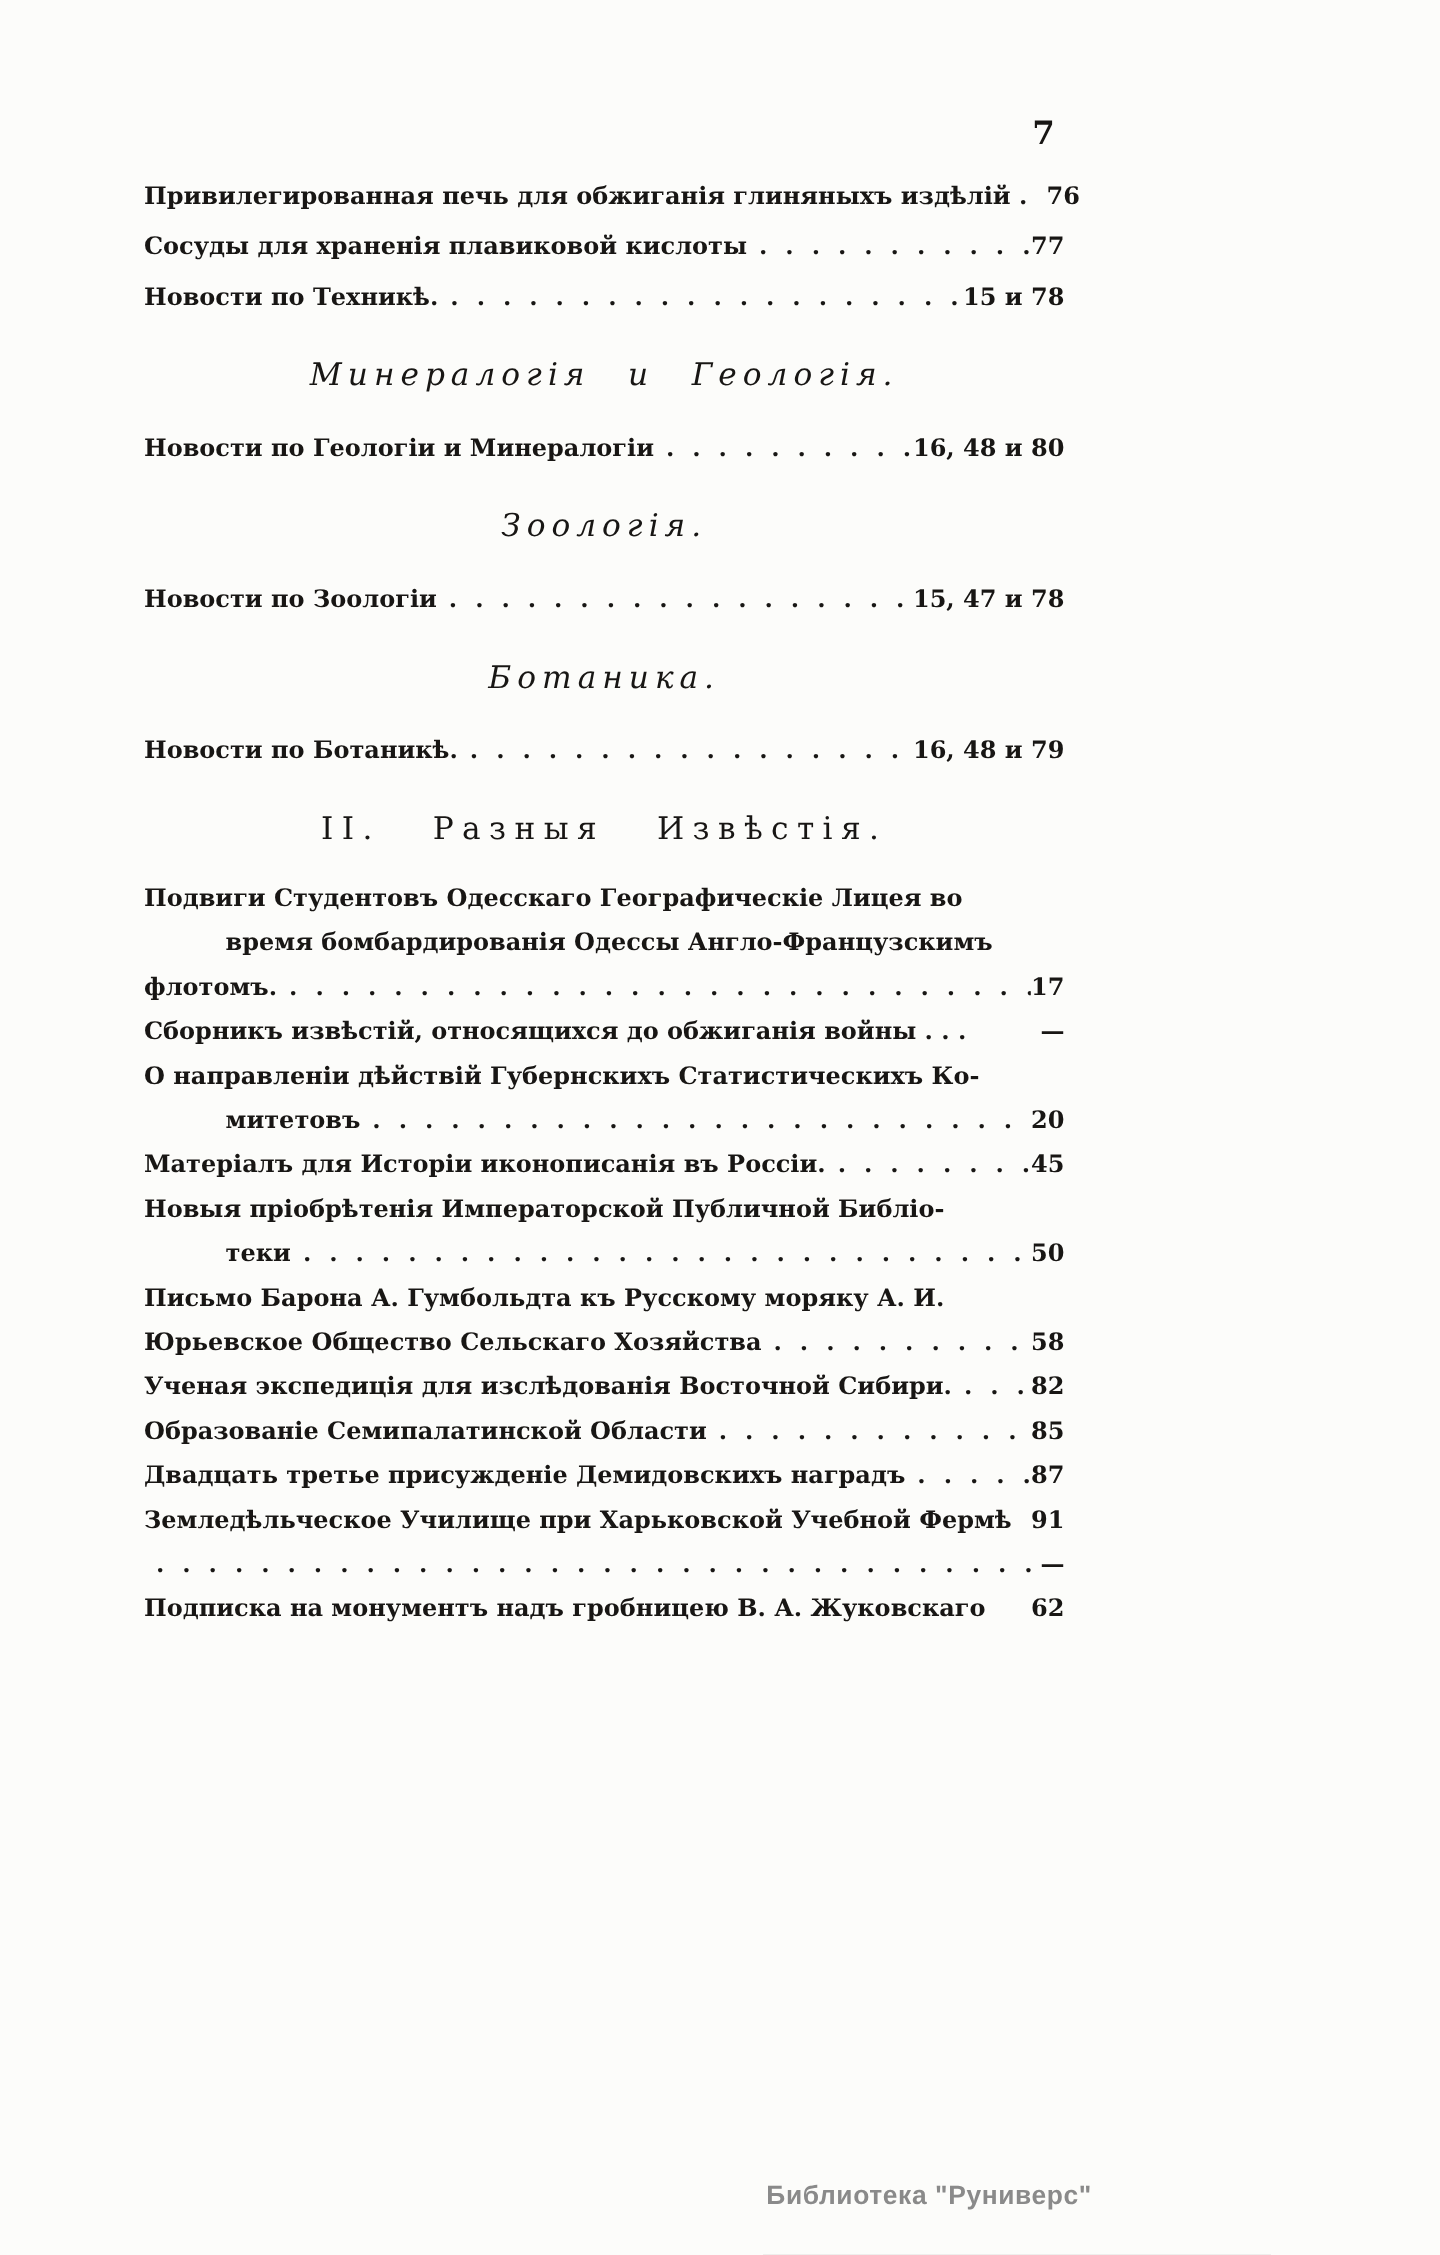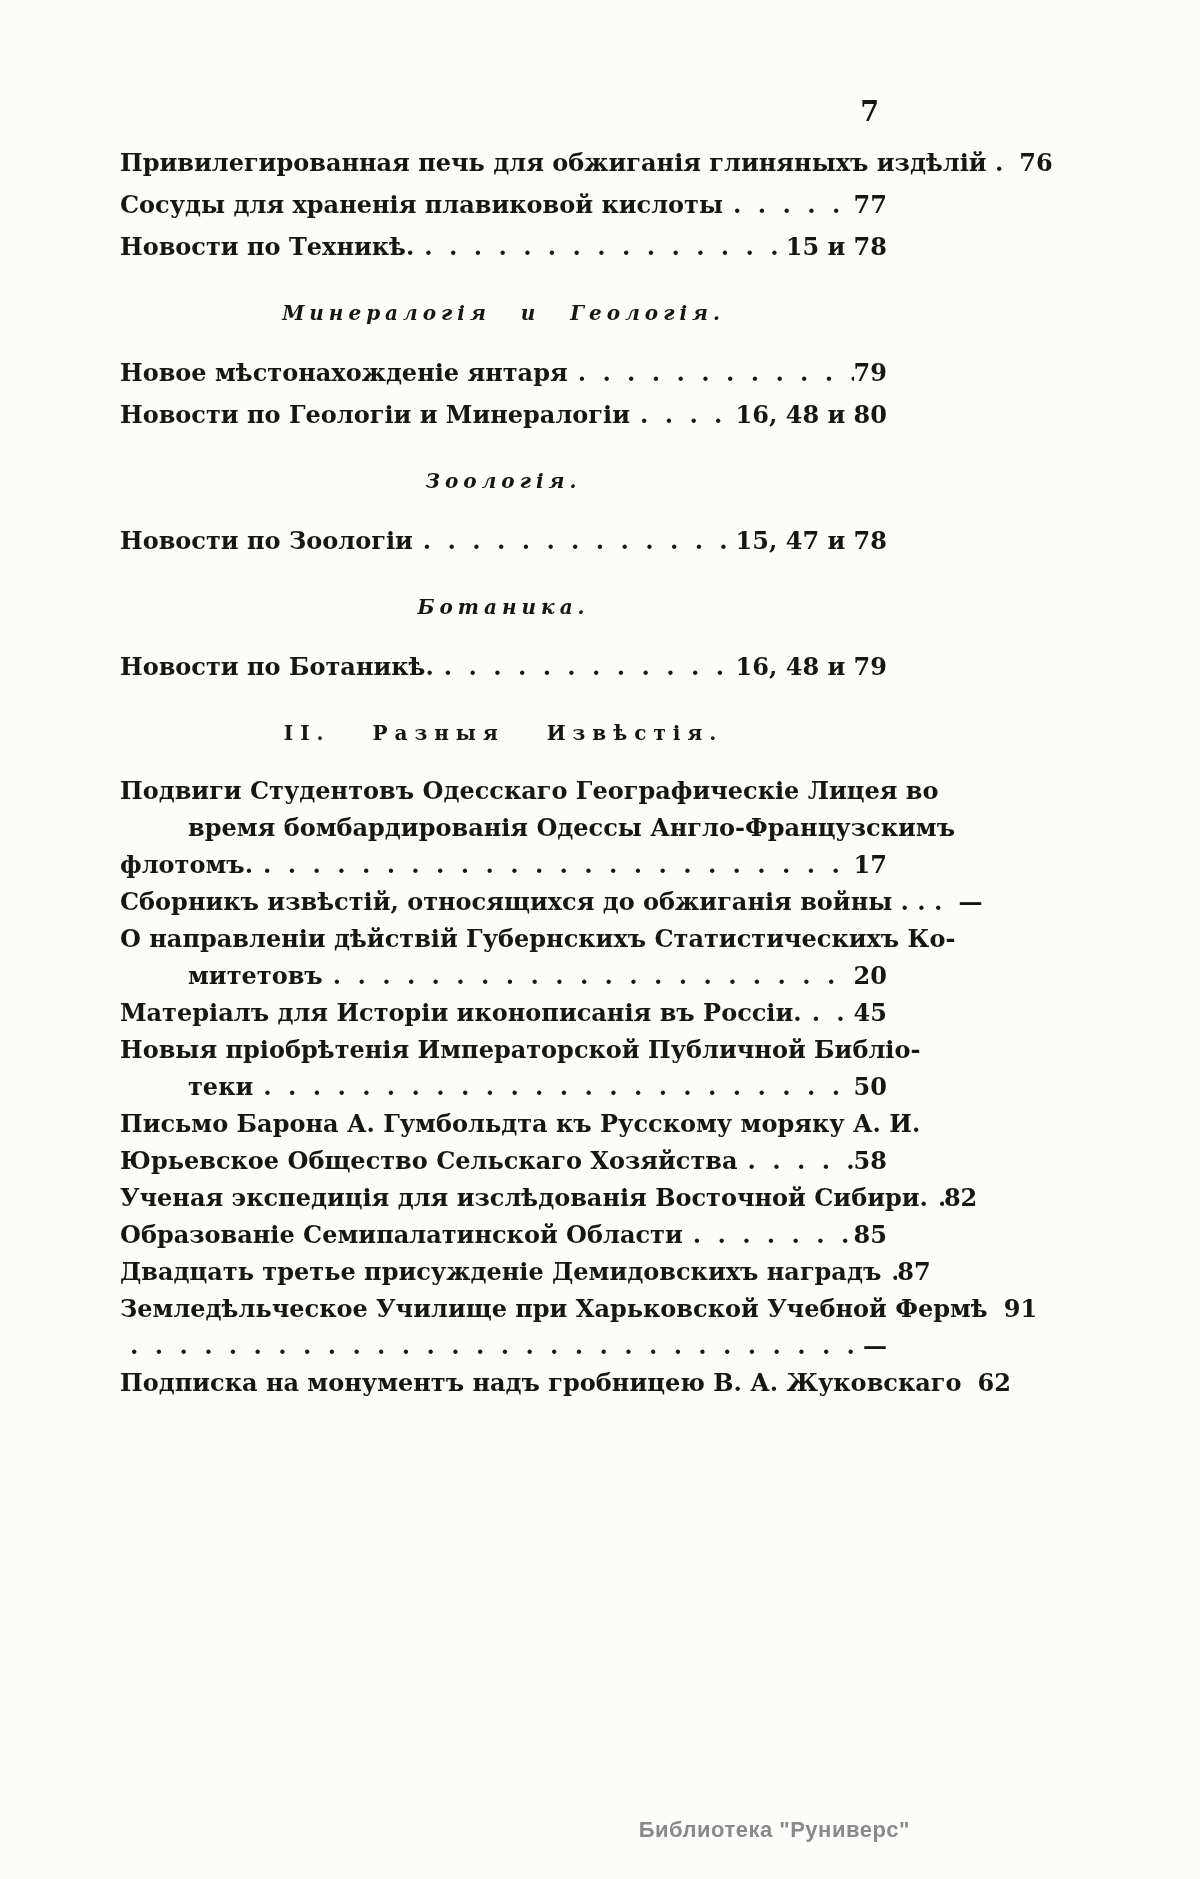--- a/index.html
+++ b/index.html
@@ -17,38 +17,38 @@
     overflow: hidden;
   }
   .pageno-top {
     text-align: right;
     font-size: 27px;
     line-height: 32px;
     margin-bottom: 14px;
     padding-right: 8px;
   }
   .heading {
-    font-size: 20px;
+    font-size: 26px;
     font-style: italic;
-    font-weight: 700;
+    font-weight: 400;
     text-align: center;
     letter-spacing: 5px;
     word-spacing: 18px;
     margin: 26px 0 20px;
     line-height: 38px;
     white-space: nowrap;
   }
   .heading.roman {
     font-style: normal;
     letter-spacing: 7px;
     word-spacing: 28px;
   }
   .entries { width: 100%; }
   .entry { width: 100%; }
-  .line { display: flex; font-size: 24px; }
+  .line { display: flex; font-size: 20px; }
   .section.loose .line { line-height: 42px; }
   .section.tight .line { line-height: 37px; }
   .line.indent { padding-left: 68px; }
   .txt { white-space: nowrap; }
   .leader {
     flex: 1 1 auto;
     min-width: 0;
     overflow: hidden;
     white-space: nowrap;
     padding: 0 6px 0 10px;
@@ -101,27 +101,20 @@
               <span class="leader"></span>
               <span class="pg">15 и 78</span>
             </div>
           </div>
 </div>
   </section>
 
   <section class="section loose">
     <h2 class="heading">Минералогія и Геологія.</h2>
     <div class="entries">
-  <div class="entry">
-            <div class="line">
-              <span class="txt">Новое мѣстонахожденіе янтаря</span>
-              <span class="leader"></span>
-              <span class="pg">79</span>
-            </div>
-          </div>
 
   <div class="entry">
             <div class="line">
               <span class="txt">Новости по Геологіи и Минералогіи</span>
               <span class="leader"></span>
               <span class="pg">16, 48 и 80</span>
             </div>
           </div>
 </div>
   </section>

